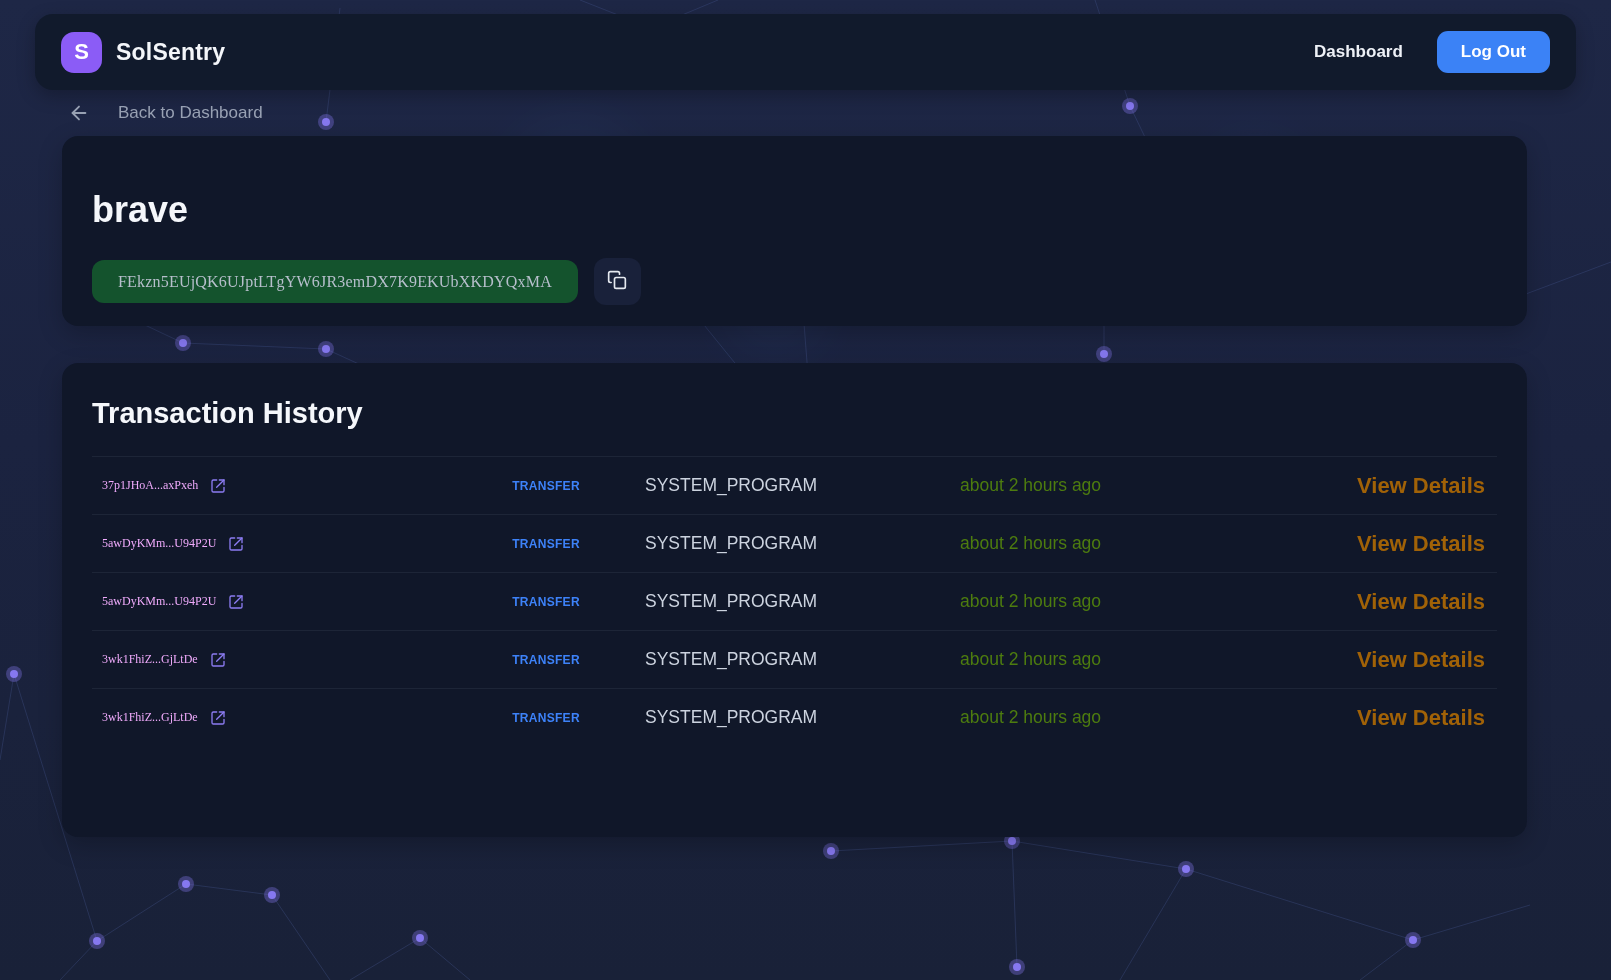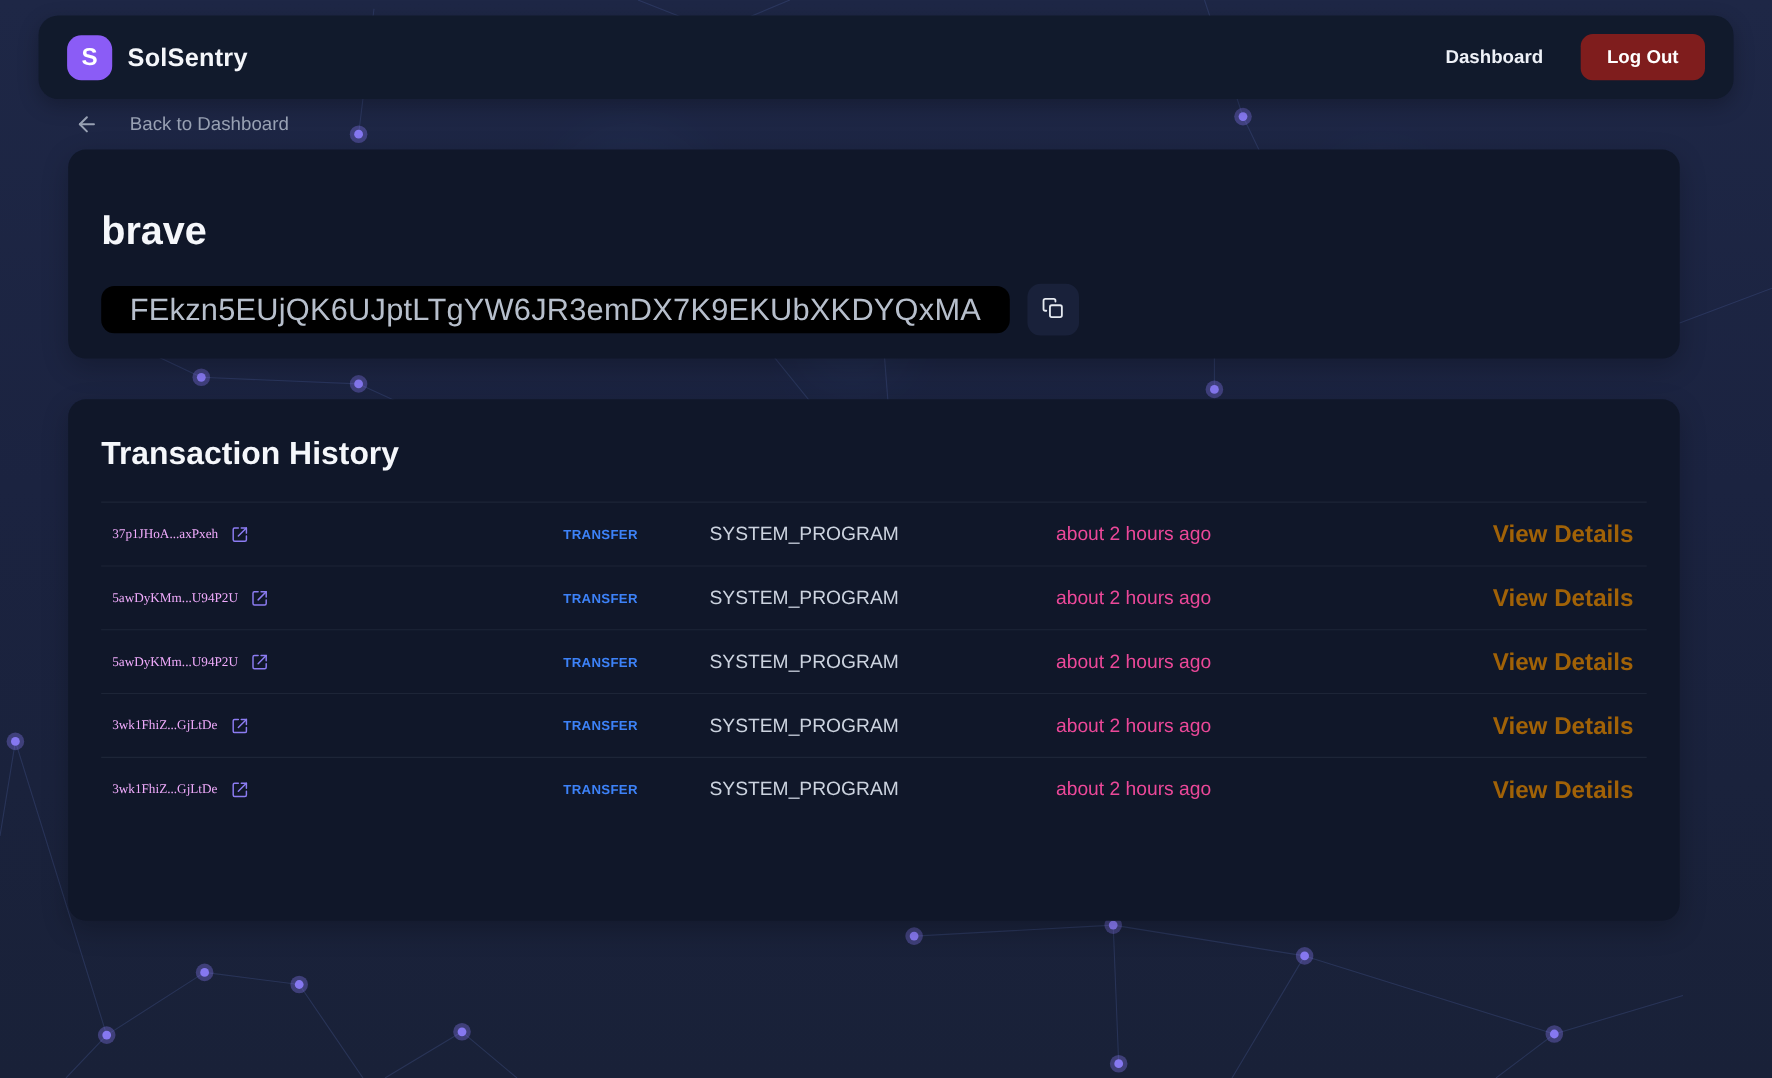--- a/index.html
+++ b/index.html
@@ -29,21 +29,21 @@
   .brand { display: flex; align-items: center; gap: 14px; }
   .logo-badge {
     width: 41px; height: 41px; border-radius: 13px; background: #8b5cf6;
     display: flex; align-items: center; justify-content: center;
     color: #ffffff; font-weight: bold; font-size: 22px;
   }
   .brand-name { font-size: 23px; font-weight: bold; letter-spacing: .2px; }
   .nav-right { margin-left: auto; display: flex; align-items: center; gap: 34px; }
   .nav-link { font-size: 17px; font-weight: bold; color: #eef1f7; text-decoration: none; cursor: pointer; }
   .logout-btn {
-    background: #7f1d1d; color: #ffffff; border: none; cursor: pointer;
+    background: #3b82f6; color: #ffffff; border: none; cursor: pointer;
     font-family: inherit; font-size: 17px; font-weight: bold;
     padding: 11px 24px; border-radius: 11px;
   }
 
   .back-row {
     position: absolute; left: 68px; top: 99px; height: 28px;
     display: flex; align-items: center; gap: 28px; cursor: pointer;
   }
   .back-row svg { display: block; }
   .back-label { color: #98a1b3; font-size: 17px; }
@@ -52,24 +52,24 @@
     position: absolute; left: 62px; width: 1465px;
     background: #101729; border-radius: 16px;
     box-shadow: 0 8px 24px rgba(0,0,0,.22);
   }
   .card.wallet { top: 136px; height: 190px; padding: 56px 30px 0 30px; }
   .card.history { top: 363px; height: 474px; padding: 34px 30px 0 30px; }
 
   .wallet-name { font-size: 36px; font-weight: bold; color: #f5f7fb; line-height: 1; }
   .address-row { margin-top: 30px; display: flex; align-items: center; gap: 16px; }
   .address-pill {
-    background: #000000; border-radius: 12px; height: 43px;
+    background: #14532d; border-radius: 12px; height: 43px;
     display: flex; align-items: center; padding: 0 26px;
-    font-family: Liberation Sans, sans-serif;
-    font-size: 28px; color: #b7bfcc; letter-spacing: .2px;
+    font-family: Liberation Serif, serif;
+    font-size: 16px; color: #b7bfcc; letter-spacing: .2px;
   }
   .copy-btn {
     width: 47px; height: 47px; border-radius: 12px; border: none; cursor: pointer;
     background: #19213a; display: flex; align-items: center; justify-content: center;
   }
 
   .history-title { font-size: 29px; font-weight: bold; color: #f5f7fb; }
 
   .table { margin-top: 26px; }
   .thead, .trow {
@@ -85,21 +85,21 @@
   .trow { height: 58px; border-top: 1px solid rgba(148,163,184,.10); }
   .cell { padding-left: 10px; }
   .cell.sig { display: flex; align-items: center; gap: 12px; }
   .sig-link {
     font-family: "Liberation Serif", serif; font-size: 12px;
     color: #f0abfc; text-decoration: none; cursor: pointer;
   }
   .ext { display: flex; align-items: center; cursor: pointer; }
   .cell.type { color: #3d82f8; font-weight: bold; font-size: 12px; letter-spacing: .3px; text-align: center; }
   .cell.source { color: #ccd3df; font-size: 17.5px; }
-  .cell.time { color: #ec4899; font-size: 17.5px; }
+  .cell.time { color: #4d7c0f; font-size: 17.5px; }
   .cell.actions { text-align: right; padding-right: 12px; }
   .view-link { color: #a16207; font-weight: bold; font-size: 22px; text-decoration: none; cursor: pointer; }
 </style>
 </head>
 <body>
 
 <div class="bg-layer">
   <div class="blob" style="left:505px; top:120px; width:140px; height:140px;"></div>
   <div class="blob" style="left:725px; top:255px; width:100px; height:100px;"></div>
   <div class="blob" style="left:1205px; top:140px; width:100px; height:100px;"></div>

